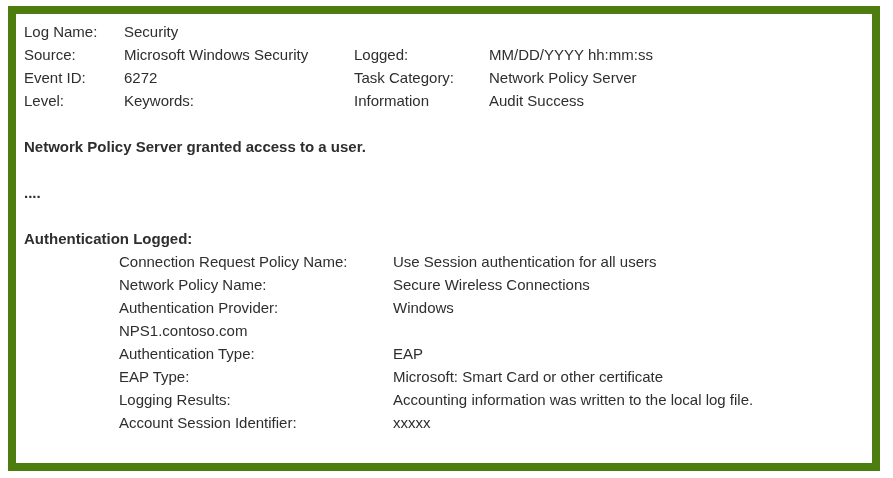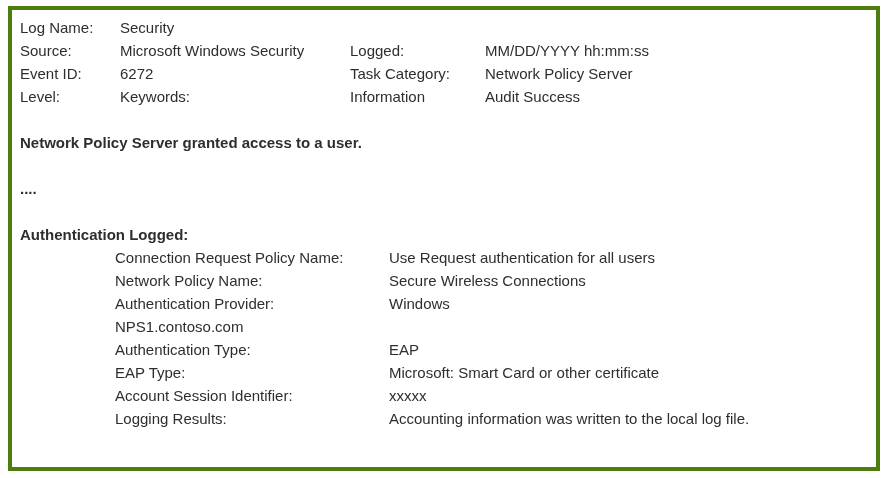--- a/index.html
+++ b/index.html
@@ -15,21 +15,21 @@
     background: #ffffff;
     overflow: hidden;
   }
   .frame {
     position: absolute;
     left: 8px;
     top: 6px;
     width: 872px;
     height: 465px;
     box-sizing: border-box;
-    border: 4px solid #4d7c0f;
+    border: 8px solid #4d7c0f;
     background: #ffffff;
     padding: 6px 8px 0 8px;
     font-size: 15px;
     line-height: 23px;
     color: #2e2e2e;
   }
   .hrow {
     display: grid;
     grid-template-columns: 100px 230px 135px auto;
     white-space: nowrap;
@@ -88,21 +88,21 @@
 
     <div class="dots">....</div>
 
     <div class="blank-line"></div>
 
     <div class="auth">
       <div class="auth-title">Authentication Logged:</div>
 
       <div class="auth-row">
         <span>Connection Request Policy Name:</span>
-        <span>Use Request authentication for all users</span>
+        <span>Use Session authentication for all users</span>
       </div>
       <div class="auth-row">
         <span>Network Policy Name:</span>
         <span>Secure Wireless Connections</span>
       </div>
       <div class="auth-row">
         <span>Authentication Provider:</span>
         <span>Windows</span>
       </div>
       <div class="auth-row">
@@ -110,23 +110,23 @@
       </div>
       <div class="auth-row">
         <span>Authentication Type:</span>
         <span>EAP</span>
       </div>
       <div class="auth-row">
         <span>EAP Type:</span>
         <span>Microsoft: Smart Card or other certificate</span>
       </div>
       <div class="auth-row">
+        <span>Logging Results:</span>
+        <span>Accounting information was written to the local log file.</span>
+      </div>
+      <div class="auth-row">
         <span>Account Session Identifier:</span>
         <span>xxxxx</span>
-      </div>
-      <div class="auth-row">
-        <span>Logging Results:</span>
-        <span>Accounting information was written to the local log file.</span>
       </div>
     </div>
 
   </div>
 </div>
 
 </body></html>

